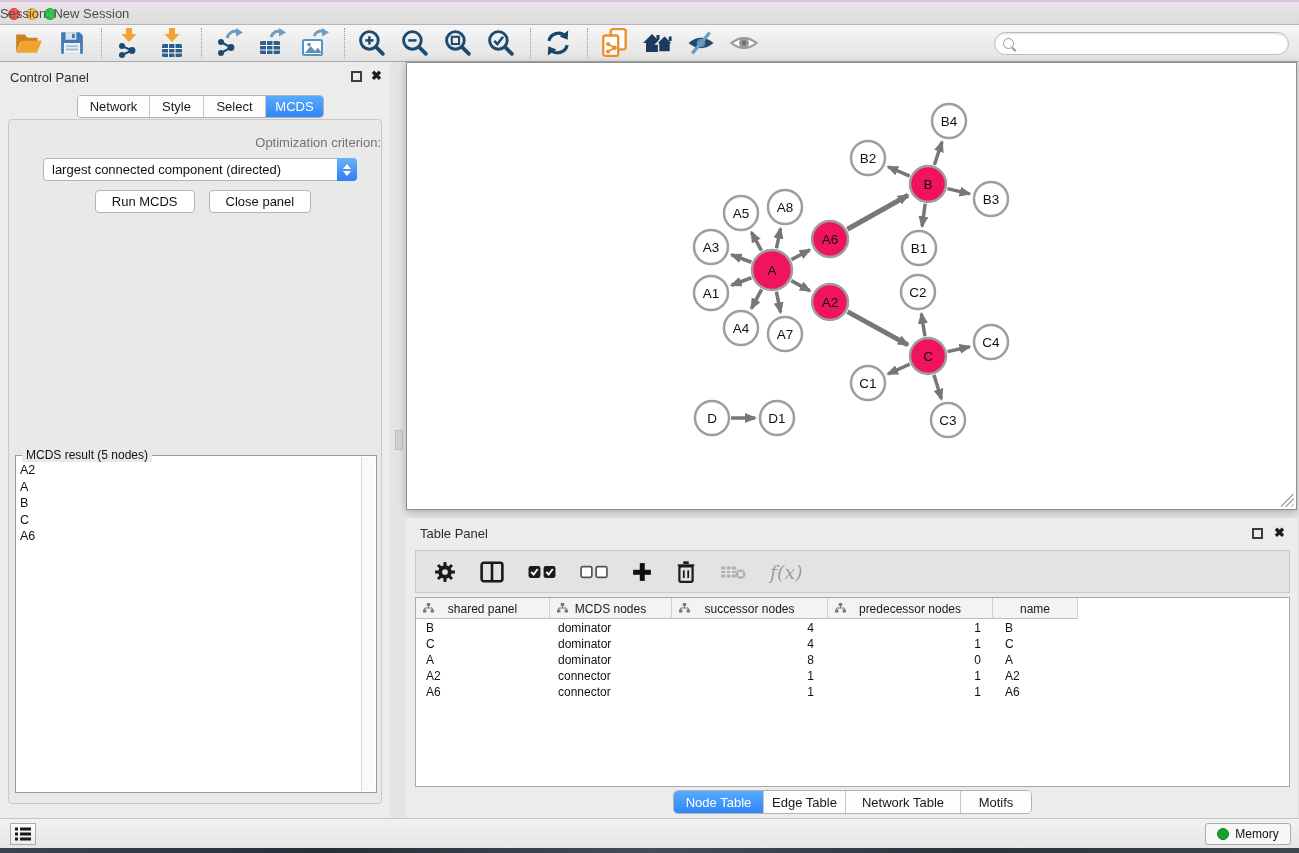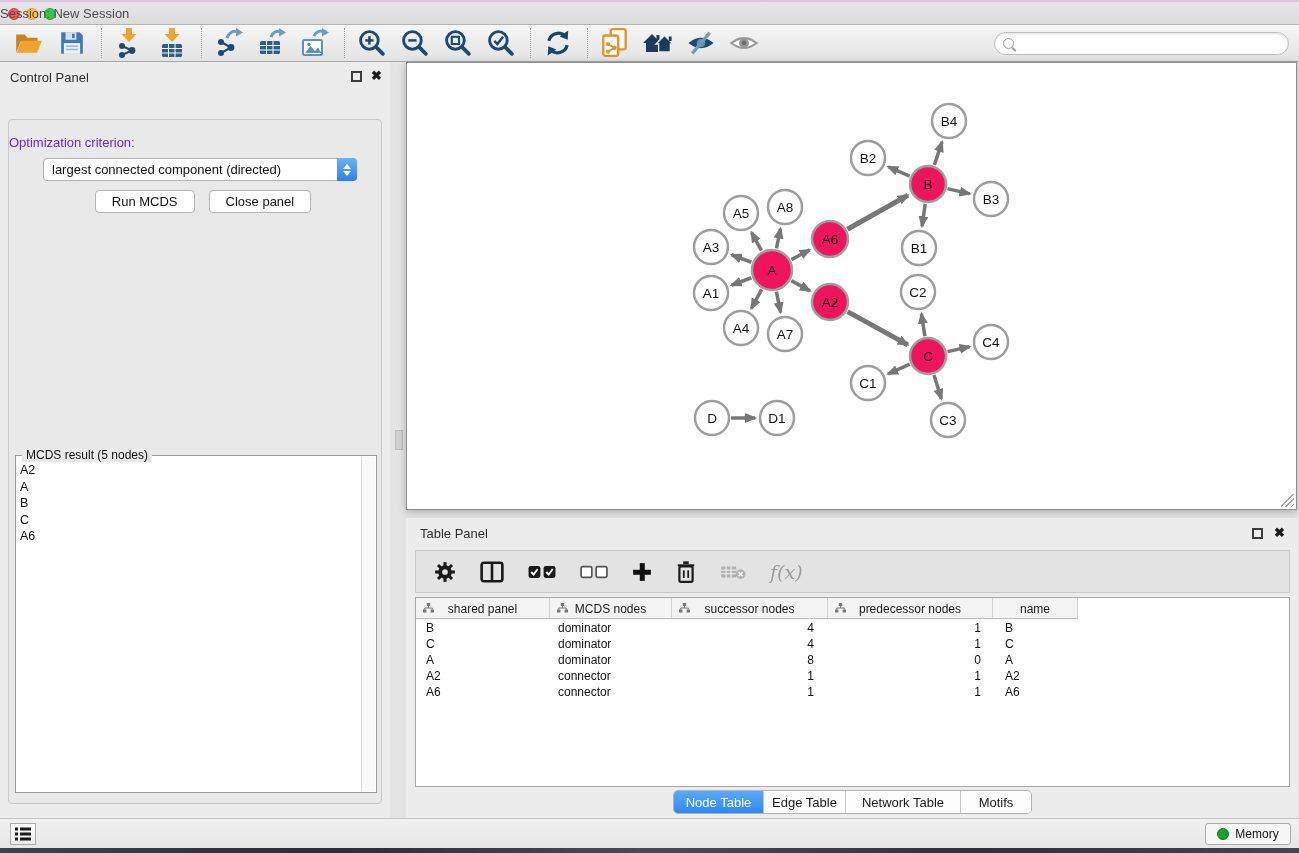--- a/index.html
+++ b/index.html
@@ -47,21 +47,21 @@
   .seggroup { position:absolute; display:flex; border:1px solid #b2b2b2; border-radius:4px;
     background:#fff; overflow:hidden; }
   .seg { font-size:13px; color:#1a1a1a; text-align:center; padding-top:3px; height:21px;
     border-right:1px solid #c6c6c6; background:#fdfdfd; cursor:default; }
   .seg:last-child { border-right:none; }
   .seg.active { background:linear-gradient(180deg,#59aafd,#2f87f6); color:#fff; }
   .cp-tabs { left:77px; top:33px; }
 
   .cp-content { position:absolute; left:8px; top:57px; width:374px; height:685px;
     background:#e9e9e9; border:1px solid #c8c8c8; border-radius:4px; }
-  .opt-label { position:absolute; left:0; right:0; top:15px; text-align:left; font-size:13px; color:#6d28d9; }
+  .opt-label { position:absolute; left:0; right:0; top:15px; text-align:right; font-size:13px; color:#737373; }
   .dropdown { position:absolute; left:34px; top:38px; width:314px; height:23px; background:#fff;
     border:1px solid #b3b3b3; border-radius:4px; font-size:13px; color:#111;
     display:flex; align-items:center; padding-left:8px; }
   .dd-stepper { position:absolute; right:-1px; top:-1px; width:20px; height:23px; border-radius:0 4px 4px 0;
     background:linear-gradient(180deg,#6cb1fc,#2e7ef5); display:flex; flex-direction:column;
     align-items:center; justify-content:center; gap:2px; }
   .dd-up { width:0; height:0; border-left:4px solid transparent; border-right:4px solid transparent;
     border-bottom:5px solid #fff; }
   .dd-down { width:0; height:0; border-left:4px solid transparent; border-right:4px solid transparent;
     border-top:5px solid #fff; }
@@ -303,20 +303,26 @@
 </div>
 
 <div class="workspace">
 
   <div class="cpanel">
     <div class="phead">
       <span class="ptitle">Control Panel</span>
       <span class="float-btn"></span>
       <span class="close-btn">✖</span>
     </div>
+    <div class="seggroup cp-tabs" id="cp-tabs">
+        <div class="seg" style="width: 72px;">Network</div>
+        <div class="seg" style="width: 54px;">Style</div>
+        <div class="seg" style="width: 62px;">Select</div>
+        <div class="seg active" style="width: 57px;">MCDS</div>
+      </div>
 
     <div class="cp-content">
       <div class="opt-label">Optimization criterion:</div>
       <div class="dropdown">
         <span>largest connected component (directed)</span>
         <span class="dd-stepper">
           <span class="dd-up"></span>
             <span class="dd-down"></span>
         </span>
       </div>

